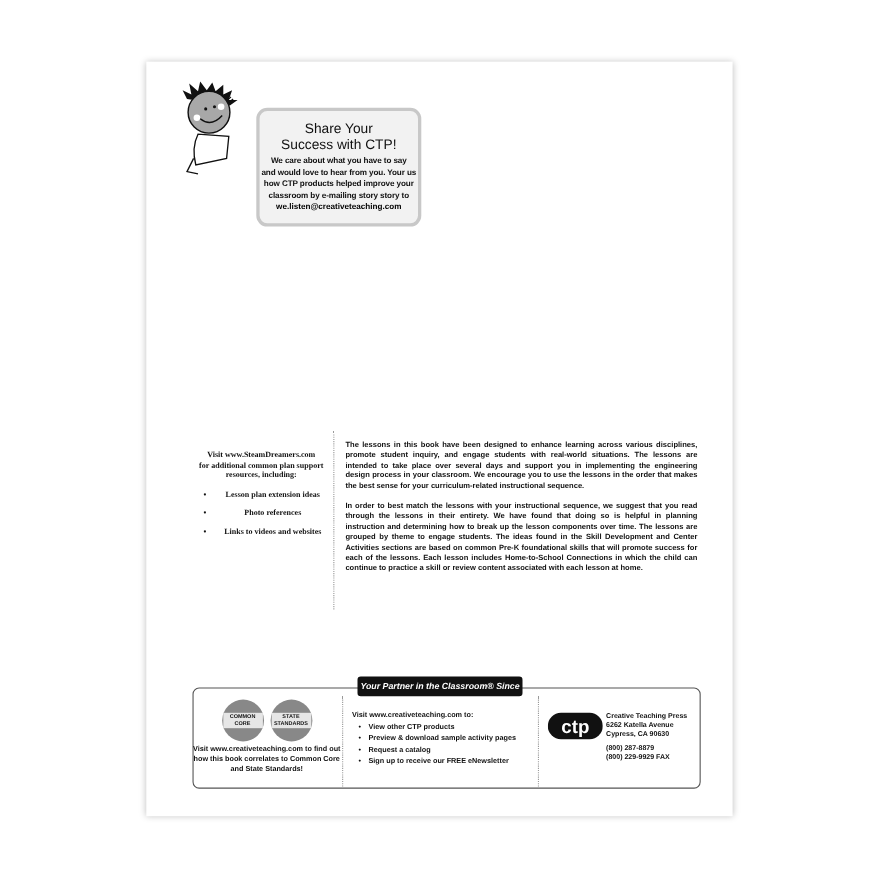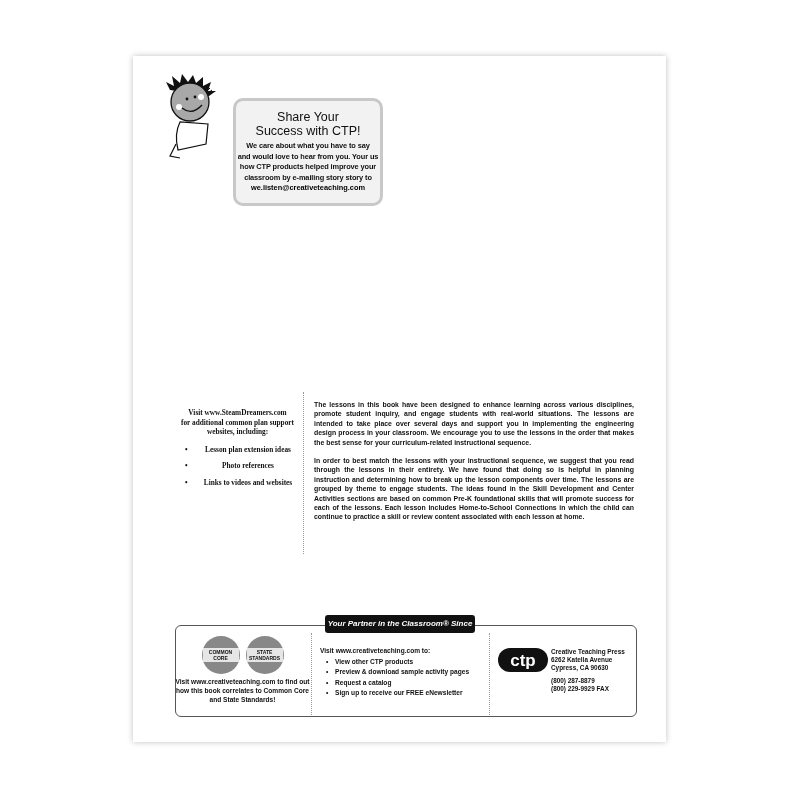--- a/index.html
+++ b/index.html
@@ -64,21 +64,21 @@
     <div>and would love to hear from you. Your us</div>
     <div>how CTP products helped improve your</div>
     <div>classroom by e-mailing story story to</div>
   </div>
   <div class="share-email">we.listen@creativeteaching.com</div>
 </div>
 
 <div class="visit-block">
   <div>Visit www.SteamDreamers.com</div>
   <div>for additional common plan support</div>
-  <div>websites, including:</div>
+  <div>resources, including:</div>
   <ul>
     <li>Lesson plan extension ideas</li>
     <li>Photo references</li>
     <li>Links to videos and websites</li>
   </ul>
 </div>
 
 <div class="divider"></div>
 
 <div class="note">

